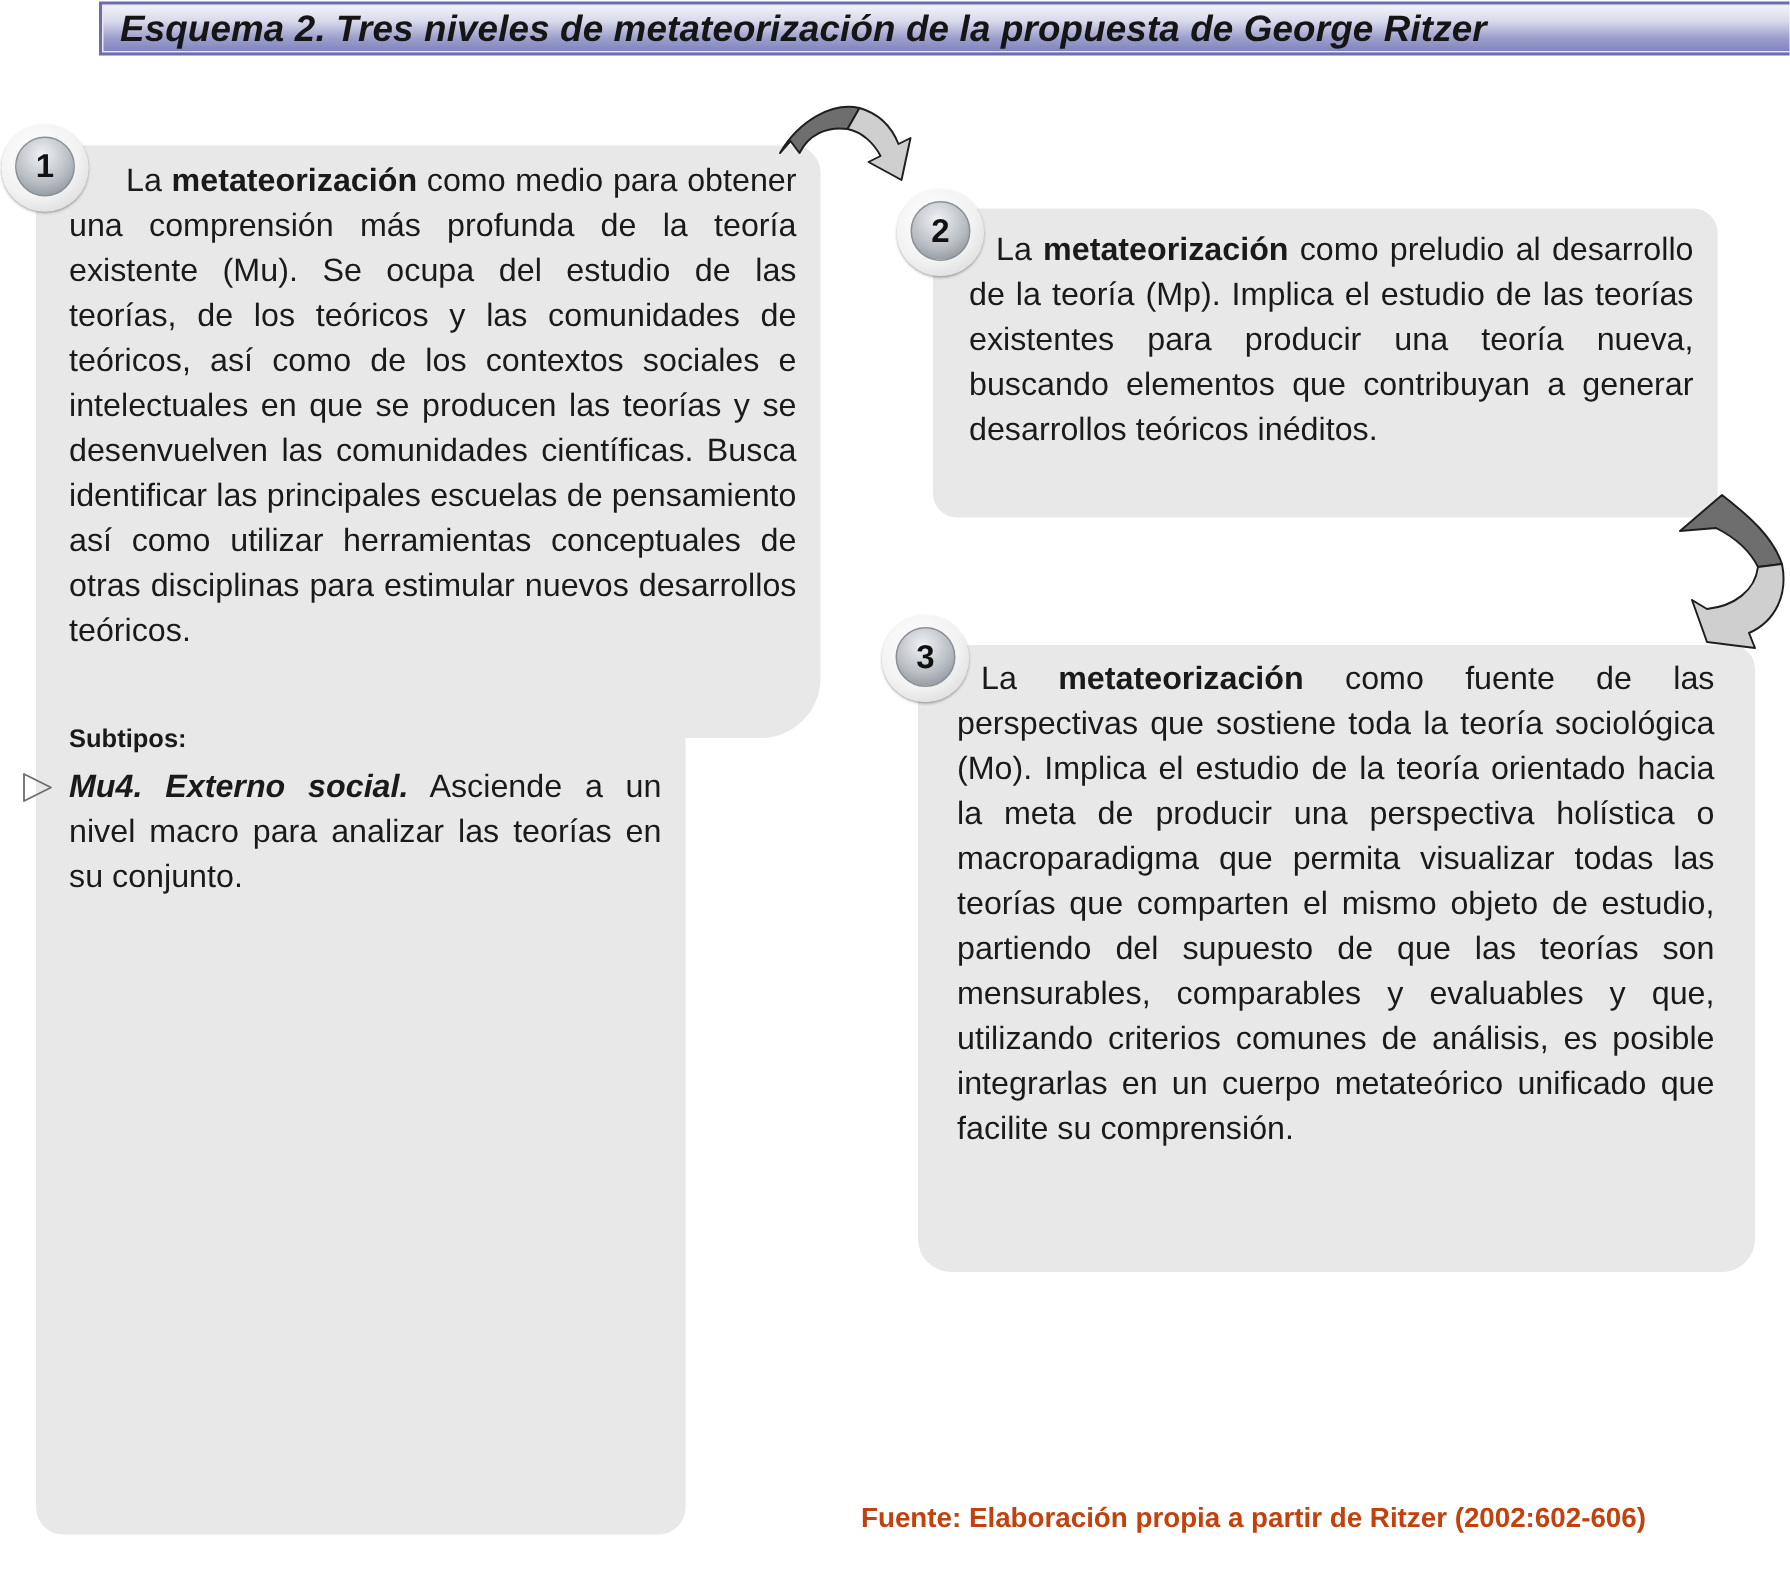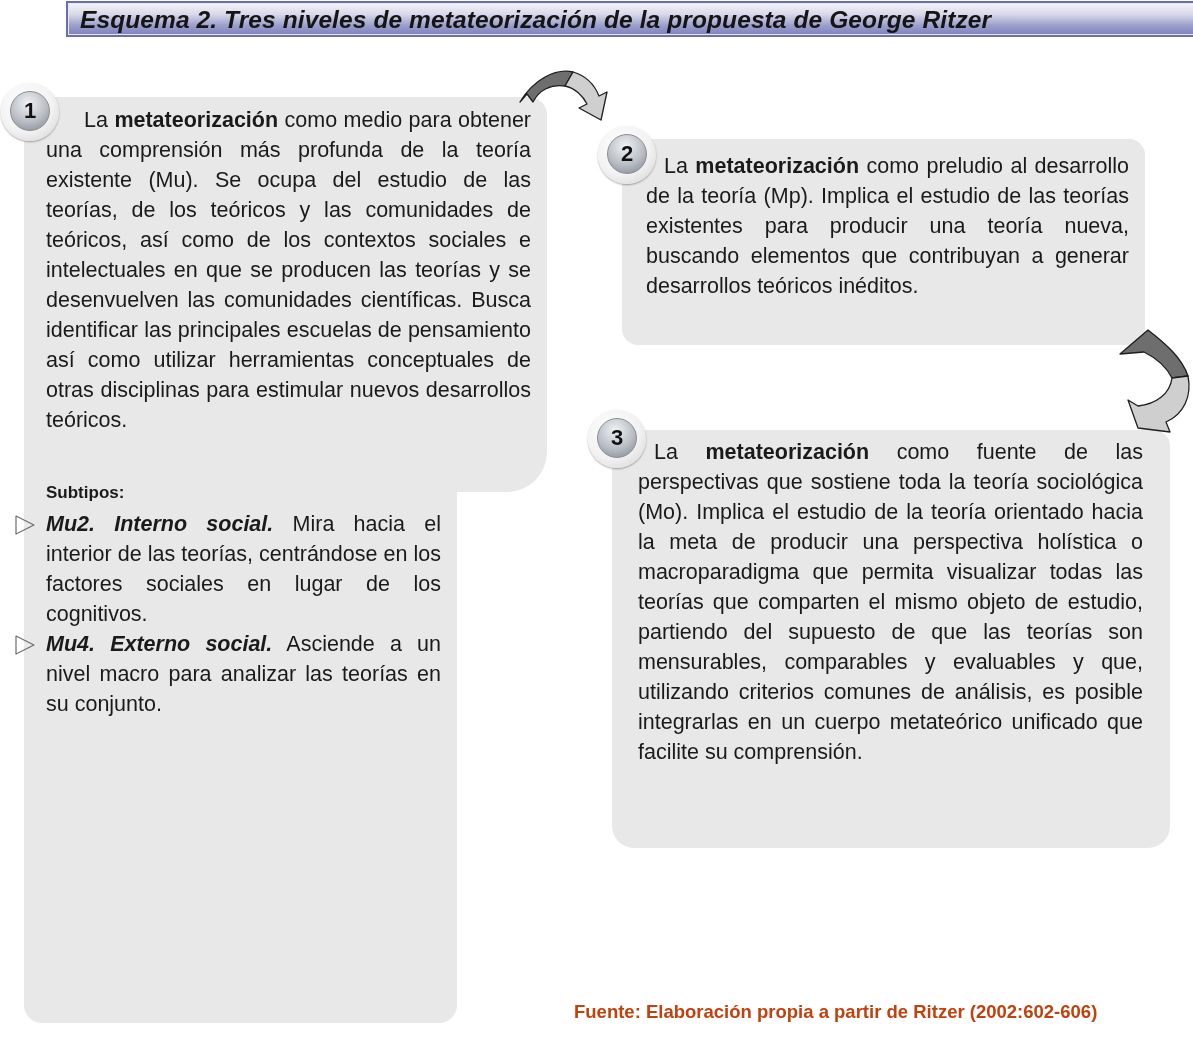--- a/index.html
+++ b/index.html
@@ -77,26 +77,20 @@
 
 <div class="para p1"><span>La </span><b>metateorización</b><span> como medio para obtener una comprensión más profunda de la teoría existente (Mu).  Se ocupa del estudio de las teorías, de los teóricos y las comunidades de teóricos, así como de los contextos sociales e intelectuales en que se producen las teorías y se desenvuelven las comunidades científicas. Busca identificar las principales escuelas de pensamiento así como utilizar herramientas conceptuales de otras disciplinas para  estimular nuevos desarrollos teóricos.</span></div>
 
 <div class="subtipos-label">Subtipos:</div>
 
 <div class="sub-list">
   <div class="sub-item">
     <svg class="tri" viewBox="0 0 22 20">
       <path d="M2 1 L20 10 L2 19 Z" fill="url(#tg1)" stroke="#6d6d6d" stroke-width="1.2" stroke-linejoin="round"></path>
     </svg>
-    <span class="term">Mu2. Interno social.</span><span>  Mira hacia el interior de las teorías, centrándose en los factores sociales en lugar de los cognitivos.</span>
-  </div>
-  <div class="sub-item">
-    <svg class="tri" viewBox="0 0 22 20">
-      <path d="M2 1 L20 10 L2 19 Z" fill="url(#tg1)" stroke="#6d6d6d" stroke-width="1.2" stroke-linejoin="round"></path>
-    </svg>
     <span class="term">Mu4. Externo social.</span><span> Asciende a un nivel macro para analizar las teorías en su conjunto.</span>
   </div>
 </div>
 
 <div class="box box2"></div>
 <div class="para p2"><span>La </span><b>metateorización</b><span> como preludio al desarrollo de la teoría (Mp). Implica el estudio de las teorías existentes para producir una teoría nueva, buscando elementos que contribuyan a generar desarrollos teóricos inéditos.</span></div>
 
 <div class="box box3"></div>
 <div class="para p3"><span>La </span><b>metateorización</b><span> como fuente de las perspectivas que sostiene toda la teoría sociológica (Mo). Implica el estudio de la teoría orientado hacia la meta de producir una perspectiva holística o macroparadigma que permita visualizar todas las teorías que comparten el mismo objeto de estudio, partiendo del supuesto de que las teorías son mensurables, comparables y evaluables y que, utilizando criterios comunes de análisis, es posible integrarlas en un cuerpo metateórico unificado que facilite su comprensión.</span></div>
 

